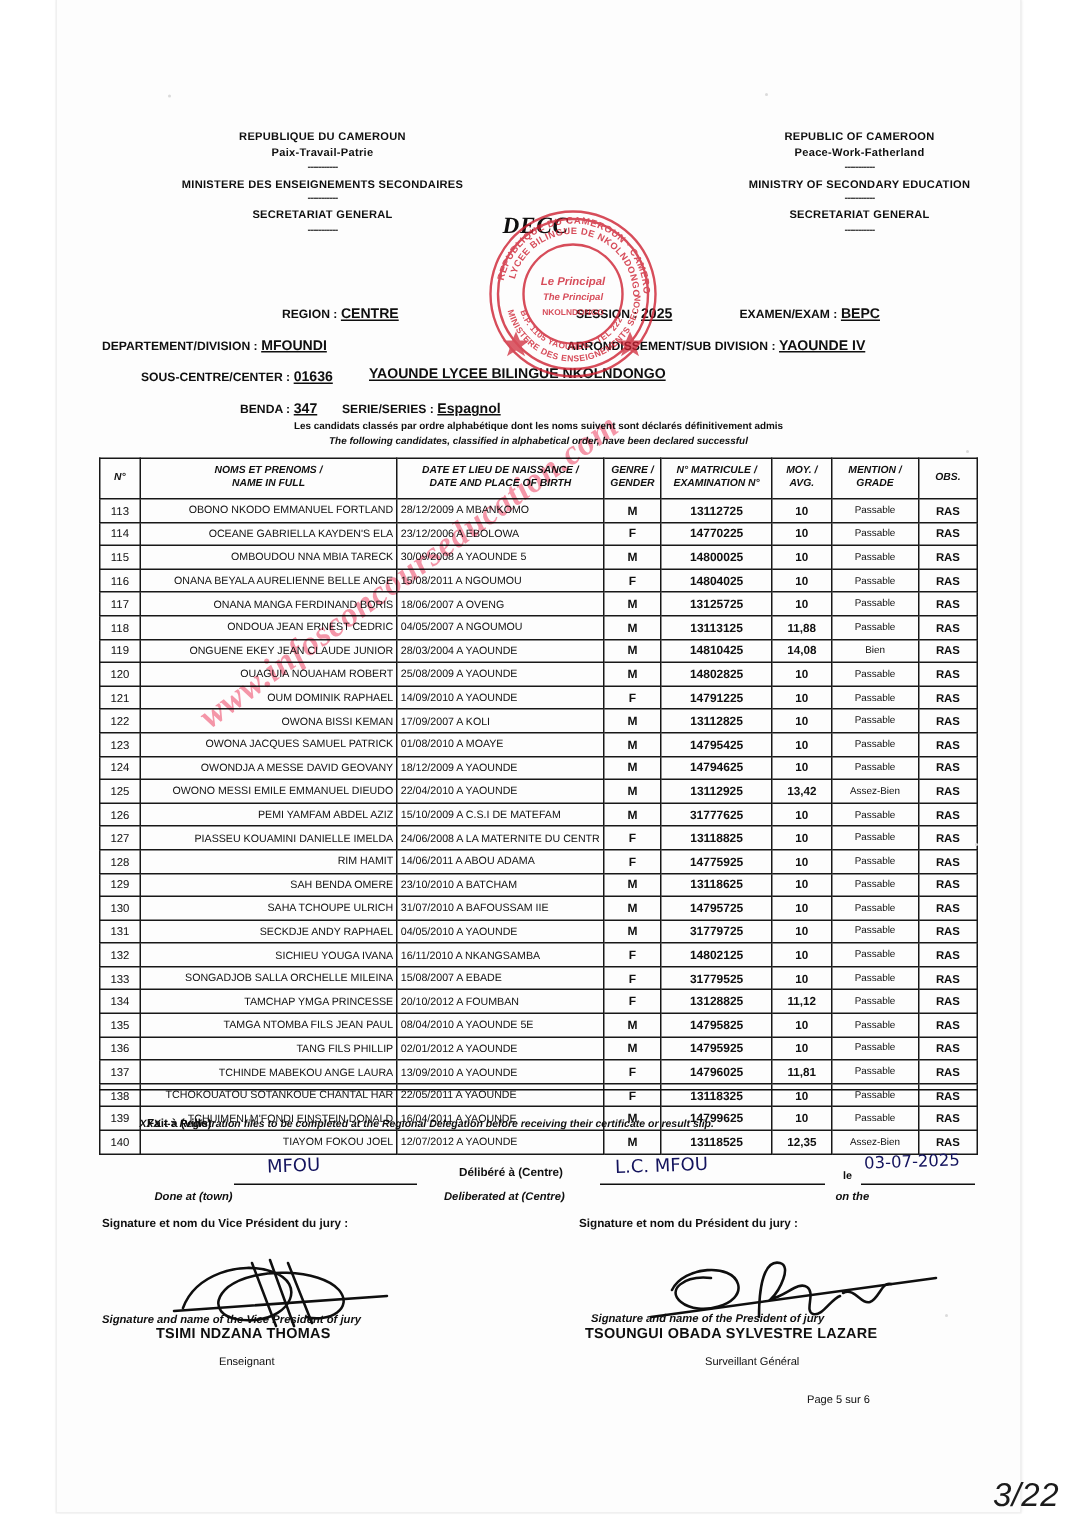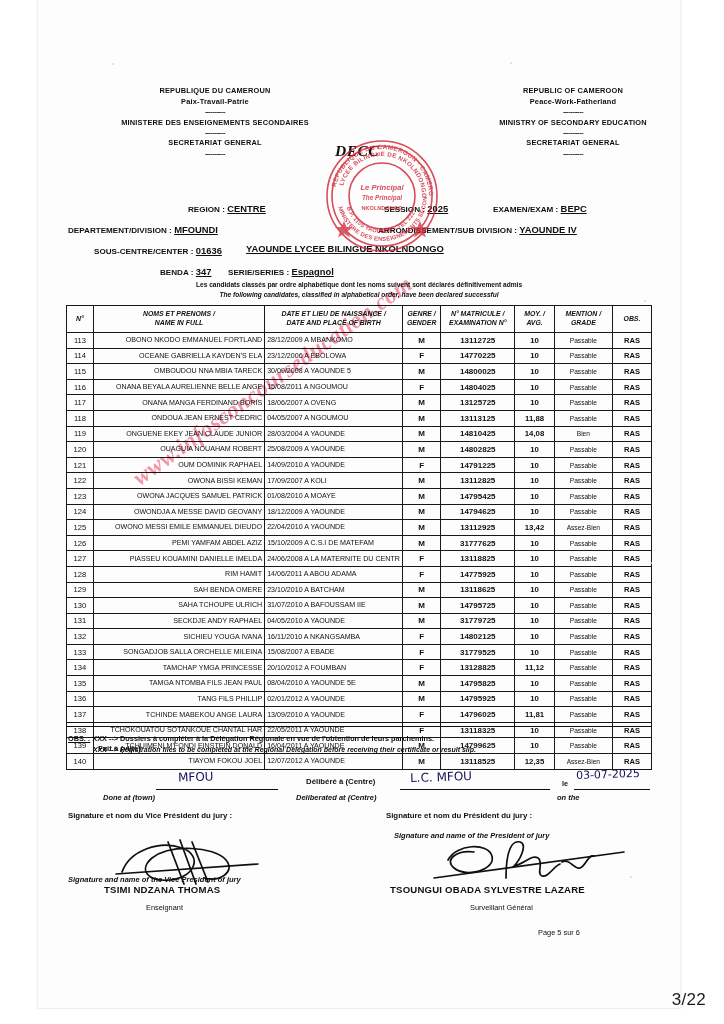--- a/index.html
+++ b/index.html
@@ -21,22 +21,23 @@
     overflow:hidden;
   }
   #paper-inner{
     position:absolute; left:0; top:0; width:642px; height:1008px;
     filter:contrast(1.02);
   }
 
   
   #page-indicator{
     position:absolute; right:18px; bottom:14px;
-    font-size:17px; color:#1b1b1b; letter-spacing:.3px;
+    font-size:22px; color:#1b1b1b; letter-spacing:.3px;
     font-family:"Liberation Sans", sans-serif;
+    font-style:italic;
   }
 
   
   .hdr{position:absolute; font-weight:bold; font-size:7.4px; letter-spacing:.2px; text-align:center; line-height:1.45;}
   .hdr .dash{font-weight:bold; letter-spacing:-.5px; font-size:7px; color:#333;}
   .blk-left{left:62px; top:86px; width:230px;}
   .blk-right{left:420px; top:86px; width:230px;}
 
   .decc{
     position:absolute; left:297px; top:142px;
@@ -517,45 +518,41 @@
             <td class="c-mat">13118525</td>
             <td class="c-avg">12,35</td>
             <td class="c-grade">Assez-Bien</td>
             <td class="c-obs">RAS</td>
           </tr>
         </tbody>
   </table>
 
   <div class="obs-rule"></div>
 
-  <div class="obs1">
-    <u>OBS. :</u>
-    <span>XXX --&gt; Dossiers à compléter à la Délégation Régionale en vue de l'obtention de leurs parchemins.</span>
-  </div>
   <div class="obs2">XXX --&gt; Registration files to be completed at the Regional Delegation before receiving their certificate or result slip.</div>
 
   <div class="fl" style="left:60px; top:744px;">Fait à (ville)</div>
   <div class="fli" style="left:45px; top:793px;padding-left:20px;">Done at (town)</div>
   <div class="sigline" style="left:118px; top:789px; width:122px;"></div>
   <div class="hand" style="left:140px; top:770px;">MFOU</div>
 
   <div class="fl" style="left:268px; top:777px;">Délibéré à (Centre)</div>
   <div class="fli" style="left:258px; top:793px;">Deliberated at (Centre)</div>
   <div class="sigline" style="left:362px; top:789px; width:150px;"></div>
   <div class="hand" style="left:372px; top:770px;">L.C. MFOU</div>
 
   <div class="fl" style="left:524px; top:779px; font-size:7.2px;">le</div>
   <div class="fli" style="left:519px; top:793px;">on the</div>
   <div class="sigline" style="left:536px; top:789px; width:76px;"></div>
   <div class="hand" style="left:538px; top:768px; font-size:11px;">03-07-2025</div>
 
   <div class="fl" style="left:30px; top:811px;">Signature et nom du Vice Président du jury :</div>
   <div class="fli" style="left:30px; top:827px;margin-top:48px;">Signature and name of the Vice President of jury</div>
   <div class="fl" style="left:348px; top:811px;">Signature et nom  du Président du jury :</div>
-  <div class="fli" style="left:356px; top:831px;">Signature and name of the President of jury</div>
+  <div class="fli" style="left:356px; top:874px;">Signature and name of the President of jury</div>
 
   <svg class="scribble" style="left:70px; top:834px;" width="180" height="54" viewBox="0 0 180 54">
     <g fill="none" stroke="#111" stroke-width="1.7" stroke-linecap="round">
       <path d="M14,38 C22,16 52,6 74,14 C96,22 86,44 62,46 C40,48 30,36 44,24 C62,10 106,12 118,26 C128,38 112,48 96,44"></path>
       <path d="M60,8 L76,50"></path>
           <path d="M72,6 L88,50"></path>
           <path d="M84,8 L100,48"></path>
       <path d="M8,40 L150,30"></path>
     </g>
   </svg>

